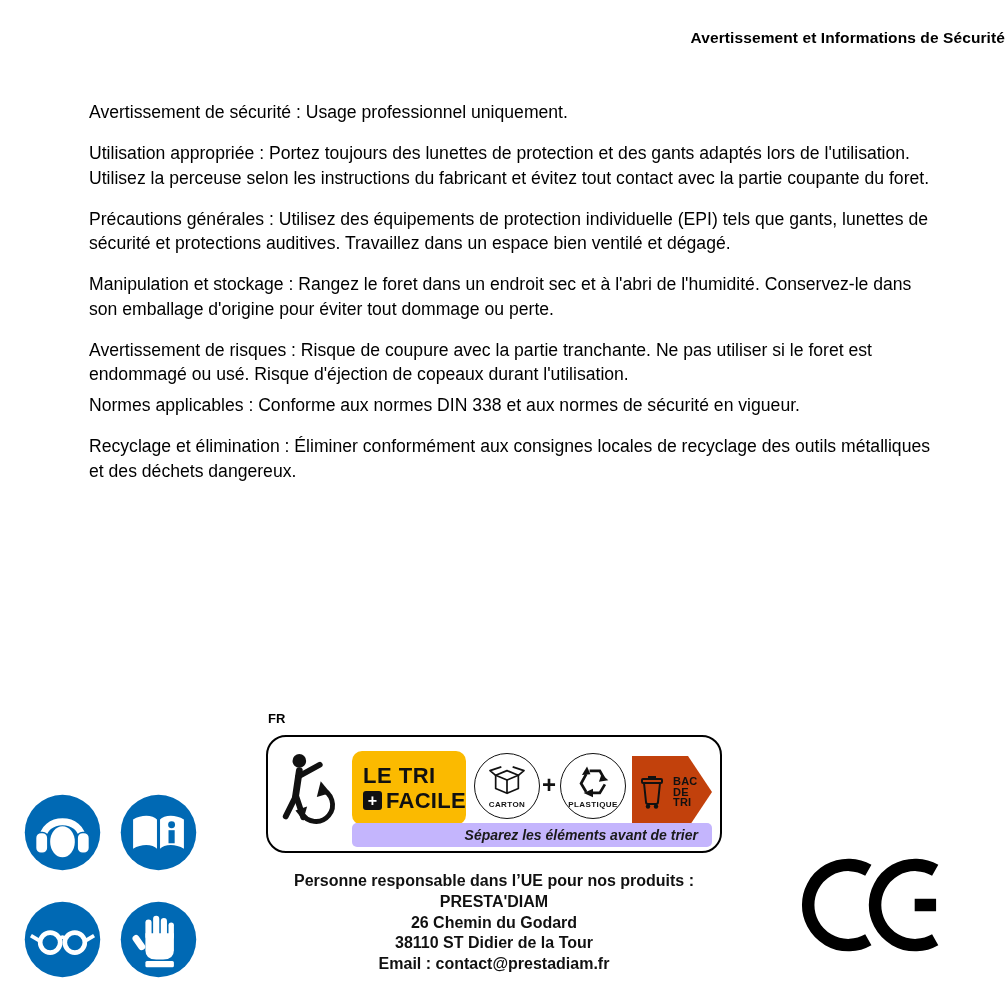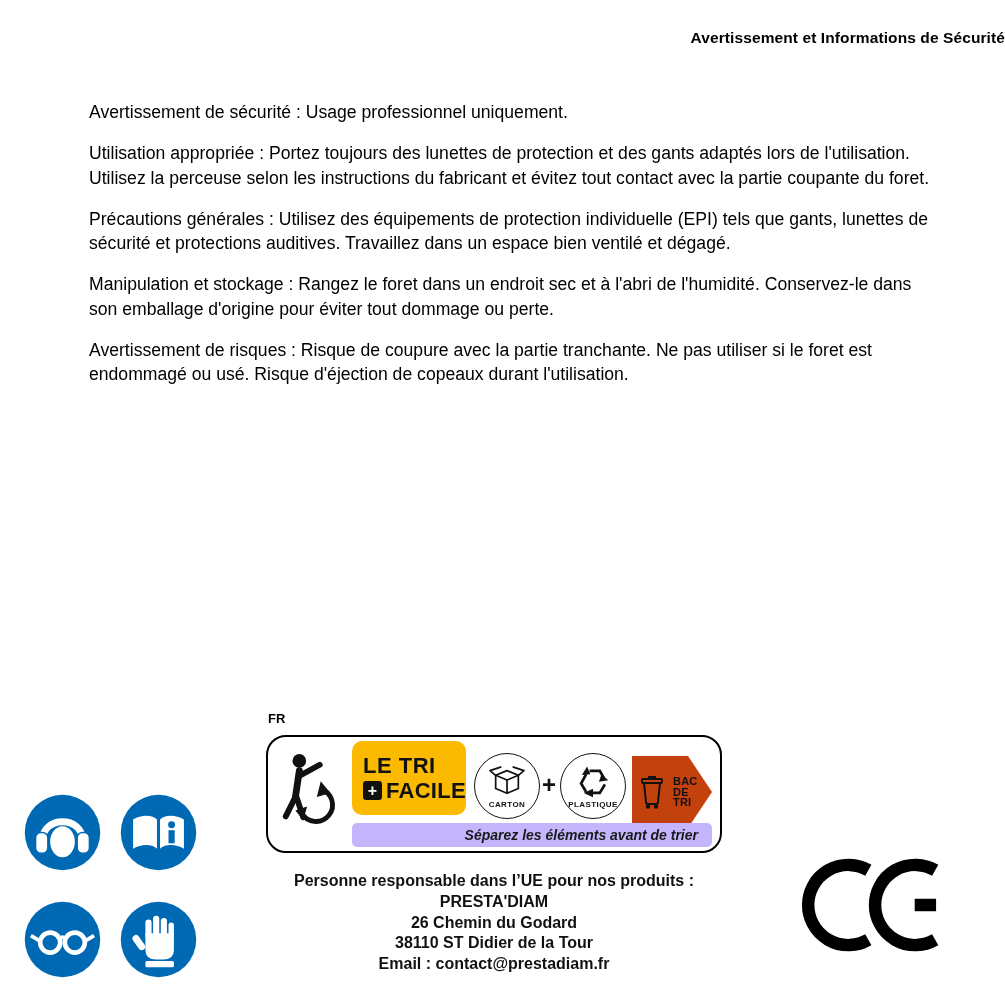--- a/index.html
+++ b/index.html
@@ -17,21 +17,21 @@
   .block-2{top:376px;}
 
   
   .fr-label{position:absolute;left:268px;top:711px;font-size:13px;font-weight:bold;}
   .pill{
     position:absolute;left:266px;top:735px;width:456px;height:118px;box-sizing:border-box;
     border:2px solid #000;border-radius:20px;background:#fff;
   }
   .triman{position:absolute;left:8px;top:14px;}
   .tri-block{
-    position:absolute;left:84px;top:4px;width:114px;height:74px;
+    position:absolute;left:84px;top:14px;width:114px;height:74px;
     background:#FBBA00;border-radius:10px;padding-left:11px;box-sizing:border-box;
     display:flex;flex-direction:column;justify-content:center;gap:3px;
   }
   .tri-line1{font-size:22px;font-weight:800;color:#111;letter-spacing:.5px;line-height:22px;}
   .tri-line2{display:flex;align-items:center;gap:4px;}
   .plus-box{
     width:19px;height:19px;background:#111;color:#fff;border-radius:3px;
     display:flex;align-items:center;justify-content:center;font-size:16px;font-weight:800;line-height:19px;
   }
   .facile{font-size:22px;font-weight:800;color:#111;letter-spacing:.3px;line-height:22px;}
@@ -81,20 +81,24 @@
   <div class="title">Avertissement et Informations de Sécurité</div>
 
   <div class="body-text block-1">
     <p>Avertissement de sécurité : Usage professionnel uniquement.</p>
     <p>Utilisation appropriée : Portez toujours des lunettes de protection et des gants adaptés lors de l'utilisation. Utilisez la perceuse selon les instructions du fabricant et évitez tout contact avec la partie coupante du foret.</p>
     <p>Précautions générales : Utilisez des équipements de protection individuelle (EPI) tels que gants, lunettes de sécurité et protections auditives. Travaillez dans un espace bien ventilé et dégagé.</p>
     <p>Manipulation et stockage : Rangez le foret dans un endroit sec et à l'abri de l'humidité. Conservez-le dans son emballage d'origine pour éviter tout dommage ou perte.</p>
     <p>Avertissement de risques : Risque de coupure avec la partie tranchante. Ne pas utiliser si le foret est endommagé ou usé. Risque d'éjection de copeaux durant l'utilisation.</p>
   </div>
 
+  <div class="body-text block-2">
+    <p>Normes applicables : Conforme aux normes DIN 338 et aux normes de sécurité en vigueur.</p>
+    <p>Recyclage et élimination : Éliminer conformément aux consignes locales de recyclage des outils métalliques et des déchets dangereux.</p>
+  </div>
 
   <div class="fr-label">FR</div>
 
   <div class="pill">
     <svg class="triman" width="70" height="84" viewBox="0 0 72 84">
       <circle cx="24" cy="9" r="7" fill="#111"></circle>
       <path d="M24,19 L20,46" stroke="#111" stroke-width="7" stroke-linecap="round" fill="none"></path>
       <path d="M23,25 L45,13" stroke="#111" stroke-width="6" stroke-linecap="round" fill="none"></path>
       <path d="M20,46 L10,66" stroke="#111" stroke-width="6" stroke-linecap="round" fill="none"></path>
       <path d="M21,46 L28,67" stroke="#111" stroke-width="6" stroke-linecap="round" fill="none"></path>

